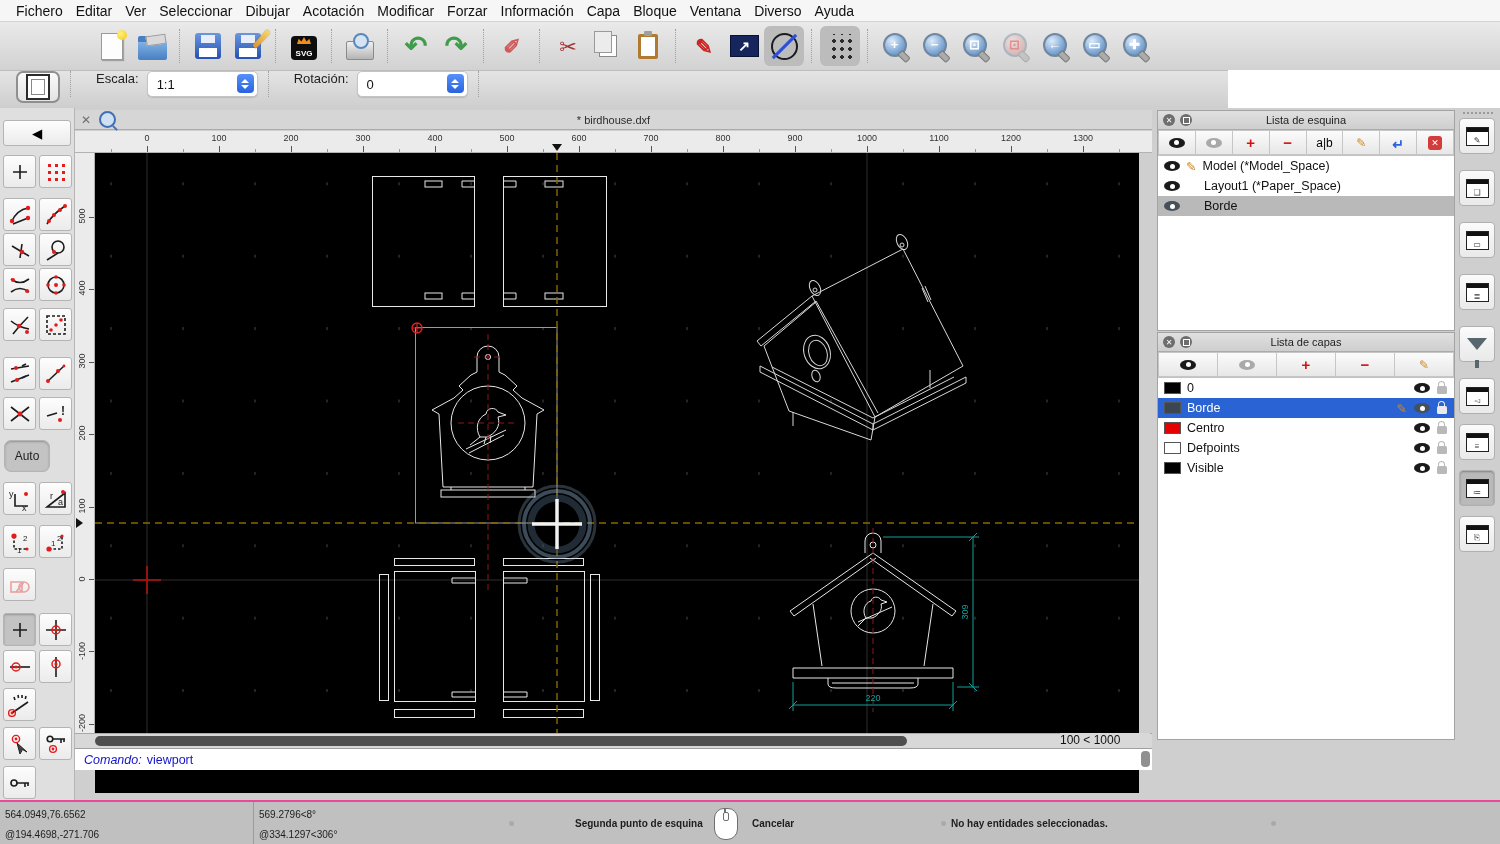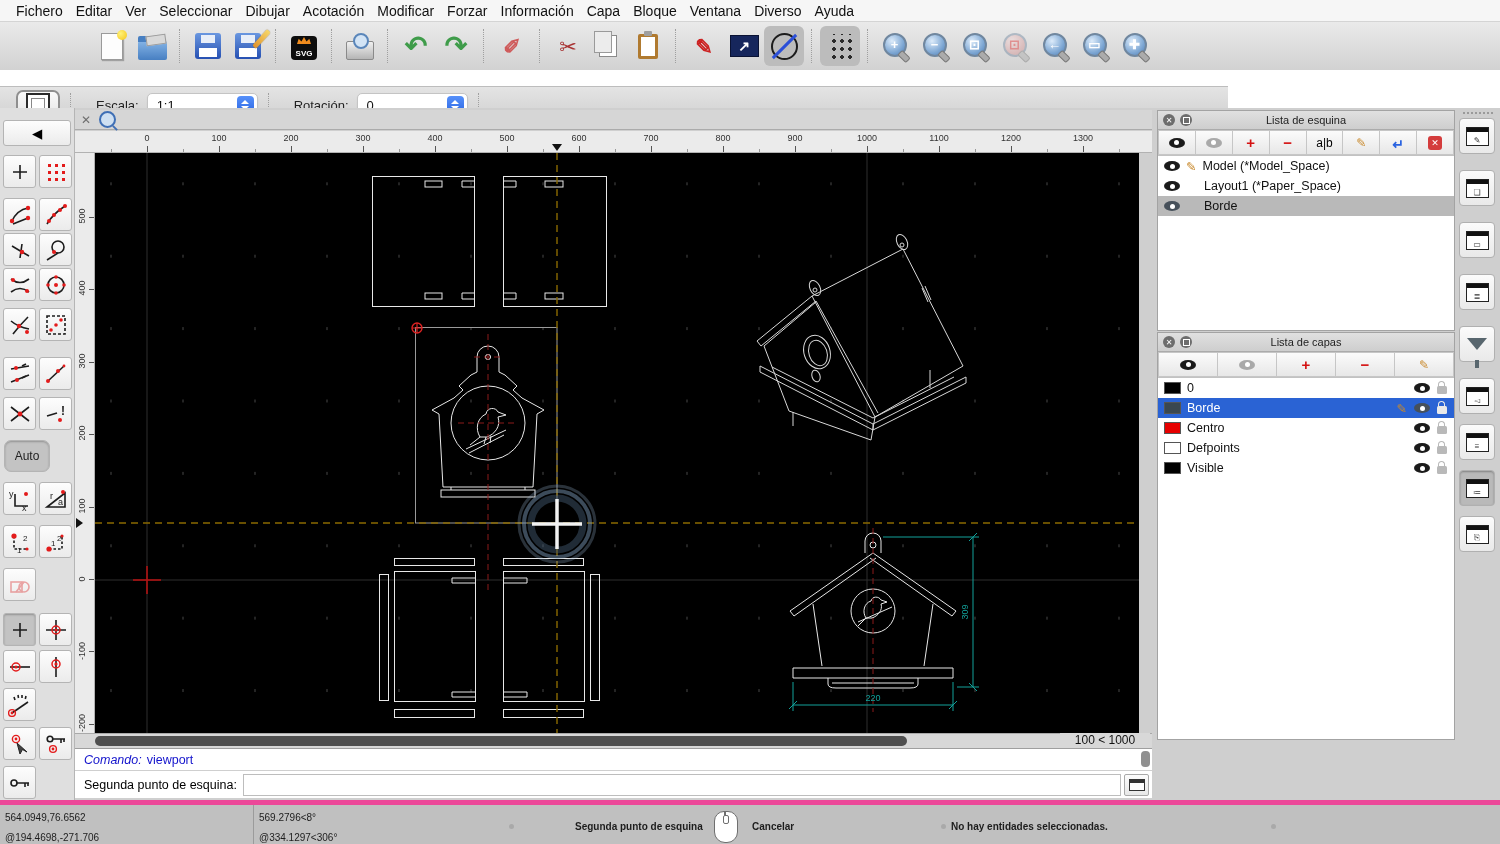--- a/index.html
+++ b/index.html
@@ -9,21 +9,21 @@
   .menubar{position:absolute;top:0;left:0;width:1500px;height:22px;background:#f6f6f6;
            border-bottom:1px solid #d4d4d4;display:flex;align-items:center;gap:13px;
            padding-left:16px;font-size:14px;color:#111;box-sizing:border-box;}
   .menubar span{white-space:nowrap;}
   
   .tb1{position:absolute;top:22px;left:0;width:1500px;height:48px;
        background:linear-gradient(#eaeaea,#d2d2d2);display:flex;align-items:center;
        padding-left:92px;box-sizing:border-box;}
   .tb2{position:absolute;top:70px;left:0;width:1228px;height:38px;
        background:linear-gradient(#e4e4e4,#cecece);border-top:1px solid #bdbdbd;
-       display:flex;align-items:center;box-sizing:border-box;font-size:13px;color:#222;margin-top:16px;}
+       display:flex;box-sizing:border-box;font-size:13px;color:#222;}
   .sep{width:1px;height:34px;border-left:1px dotted #9f9f9f;margin:0 7px;}
   .sep2{width:1px;height:26px;border-left:1px dotted #9f9f9f;margin:0 10px;}
   .tbtn{width:40px;height:40px;background:none;border:none;display:flex;align-items:center;
         justify-content:center;padding:0;position:relative;}
   .tbtn.active{background:#bcbcbc;border-radius:6px;}
   .tbtn.disabled{opacity:.45;}
   
   .i-new{width:20px;height:25px;background:#fdfdfd;border:1px solid #9a9a9a;position:relative;box-shadow:1px 1px 1px rgba(0,0,0,.25);}
   .i-new::after{content:'';position:absolute;top:-4px;right:-5px;width:10px;height:10px;border-radius:50%;
         background:radial-gradient(circle at 35% 35%,#fff27a,#f5c518);}
@@ -102,21 +102,21 @@
   .vruler{position:absolute;top:45px;left:75px;width:20px;height:580px;background:#ebebeb;border-right:1px solid #b2b2b2;box-sizing:border-box;
         background-image:repeating-linear-gradient(180deg,#555 0 1px,transparent 1px 72.4px);
         background-size:5px 580px;background-position:100% 63.5px;background-repeat:no-repeat;}
   .vlab{position:absolute;left:-3px;width:20px;text-align:center;transform:rotate(-90deg);font-size:9px;color:#333;}
   .vmark{position:absolute;left:1px;width:0;height:0;border-top:5px solid transparent;border-bottom:5px solid transparent;border-left:7px solid #111;}
   .canvas{position:absolute;top:45px;left:95px;width:1044px;height:640px;background:#000;
         background-image:radial-gradient(#242424 1.2px,transparent 1.4px);background-size:72px 72.4px;background-position:52px 67px;}
   .canvas svg{position:absolute;top:0;left:0;}
   .hscroll{position:absolute;top:625px;left:75px;width:1077px;height:15px;background:#d8d8d8;border-top:1px solid #a9a9a9;box-sizing:border-box;}
   .hthumb{position:absolute;top:2px;left:20px;width:812px;height:10px;background:#4f4f4f;border-radius:5px;}
-  .gridinfo{position:absolute;top:625px;left:1060px;width:90px;height:15px;font-size:12px;color:#111;text-align:center;background:#d8d8d8;}
+  .gridinfo{position:absolute;top:625px;left:1060px;width:90px;height:15px;font-size:12px;color:#111;text-align:left;background:#d8d8d8;}
   
   .cmd1{position:absolute;top:640px;left:75px;width:1077px;height:22px;background:#fff;border-top:1px solid #9f9f9f;
         box-sizing:border-box;display:flex;align-items:center;font-size:12.5px;color:#1414cc;padding-left:9px;}
   .cmd1 .p{font-style:italic;margin-right:5px;}
   .vpill{position:absolute;top:643px;left:1141px;width:9px;height:16px;background:#909090;border-radius:4px;}
   .cmd2{position:absolute;top:662px;left:75px;width:1077px;height:28px;background:#fff;border-top:1px solid #cfcfcf;
         box-sizing:border-box;display:flex;align-items:center;font-size:12.5px;color:#000;padding:0 3px 0 9px;}
   .cmd2 input{flex:1;height:20px;border:1px solid #bdbdbd;margin-left:6px;font-size:12px;padding:0 4px;outline:none;}
   .cmdbtn{width:25px;height:22px;margin-left:3px;background:linear-gradient(#fcfcfc,#e8e8e8);border:1px solid #a9a9a9;border-radius:2px;
         display:flex;align-items:center;justify-content:center;padding:0;}
@@ -158,21 +158,21 @@
   .dockdots{position:absolute;top:4px;left:8px;width:30px;border-top:2px dotted #9a9a9a;}
   .dbtn{position:absolute;left:4px;width:36px;height:36px;background:linear-gradient(#fbfbfb,#e9e9e9);border:1px solid #b0b0b0;
         border-radius:4px;display:flex;align-items:center;justify-content:center;padding:0;}
   .dbtn.active{background:#b9b9b9;box-shadow:inset 0 1px 2px rgba(0,0,0,.3);}
   .dwin{width:23px;height:19px;background:#fff;border:1px solid #222;position:relative;display:flex;align-items:flex-end;
         justify-content:center;font-size:8px;color:#333;box-sizing:border-box;}
   .dwin::before{content:'';position:absolute;top:0;left:0;right:0;height:4px;background:#111;}
   .funnel{width:0;height:0;border-left:10px solid transparent;border-right:10px solid transparent;border-top:12px solid #58666e;position:relative;}
   .funnel::after{content:'';position:absolute;top:10px;left:-2px;width:4px;height:8px;background:#58666e;}
   
-  .statusbar{position:absolute;top:800px;left:0;width:1500px;height:44px;background:#c0c0c0;border-top:5px solid #ec4899;
+  .statusbar{position:absolute;top:800px;left:0;width:1500px;height:44px;background:#c0c0c0;border-top:2px solid #ec4899;
         box-sizing:border-box;font-size:10px;color:#1d1d1d;}
   .statusbar .divv{position:absolute;left:253px;top:0;bottom:0;border-left:1px solid #9b9b9b;}
   .dot{position:absolute;width:5px;height:5px;border-radius:50%;background:#a9a9a9;}
   .mouse{position:absolute;left:714px;top:6px;width:22px;height:30px;background:#fff;border:1.6px solid #6f6f6f;
         border-radius:10px 10px 11px 11px;}
   .mouse::before{content:'';position:absolute;top:0;left:9px;width:1.6px;height:9px;background:#6f6f6f;}
   .mouse::after{content:'';position:absolute;top:3px;left:8px;width:4px;height:7px;border:1.4px solid #6f6f6f;border-radius:2px;background:#fff;}
   .bold{font-weight:bold;}
 </style>
 </head>
@@ -536,20 +536,21 @@
           <svg width="24" height="24">
             <circle class="sic" cx="6" cy="12" r="3"></circle>
             <path class="sic" d="M9 12 H21 M17 12 V16 M20 12 V15"></path>
           </svg>
         </button>
     </div>
 
     <div class="tabbar">
       <span class="x">✕</span>
       <span class="tabmag"></span>
+      <span class="tabtitle">* birdhouse.dxf</span>
     </div>
 
     <div class="hruler">
       <span class="hlab" style="left:72px">0</span>
       <span class="hlab" style="left:144px">100</span>
       <span class="hlab" style="left:216px">200</span>
       <span class="hlab" style="left:288px">300</span>
       <span class="hlab" style="left:360px">400</span>
       <span class="hlab" style="left:432px">500</span>
       <span class="hlab" style="left:504px">600</span>
@@ -698,27 +699,20 @@
     <div class="hscroll">
         <span class="hthumb"></span>
       </div>
     <div class="gridinfo">100 &lt; 1000</div>
 
     <div class="cmd1">
       <span class="p">Comando:</span>
       <span>viewport</span>
     </div>
     <span class="vpill"></span>
-    <div class="cmd2">
-      <span>Segunda punto de esquina:</span>
-      <input type="text" value="" style="">
-      <button class="cmdbtn">
-          <span class="w"></span>
-        </button>
-    </div>
 
     <div class="panel" style="top:2px;height:221px;">
       <div class="ptitle">
         <button class="wbtn">✕</button>
         <button class="wbtn f"></button>
         <span class="t">Lista de esquina</span>
       </div>
       <div class="ptools">
         <button class="pbtn">
             <span class="eye"></span>

